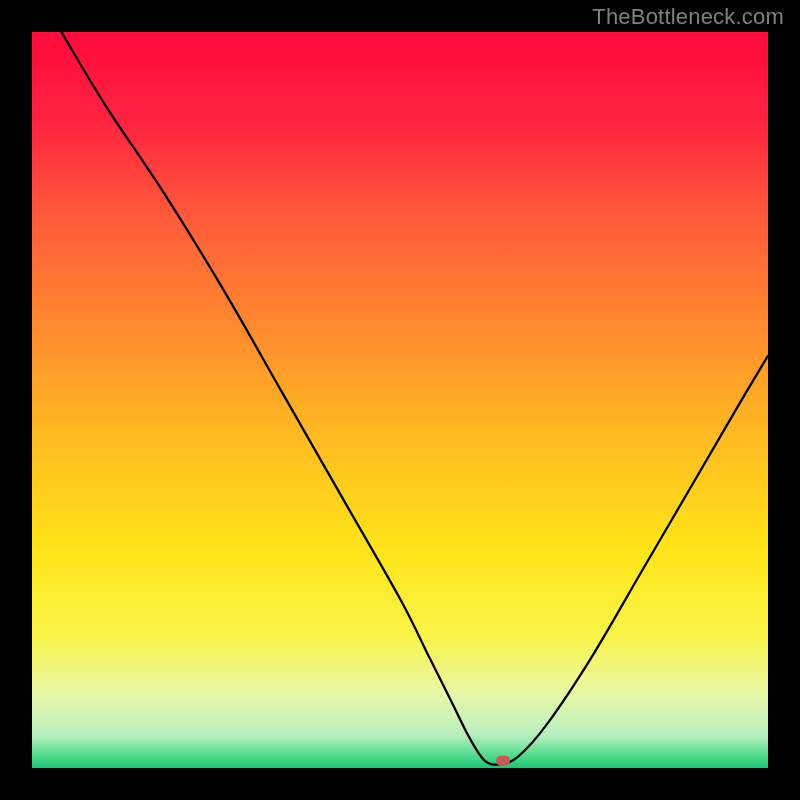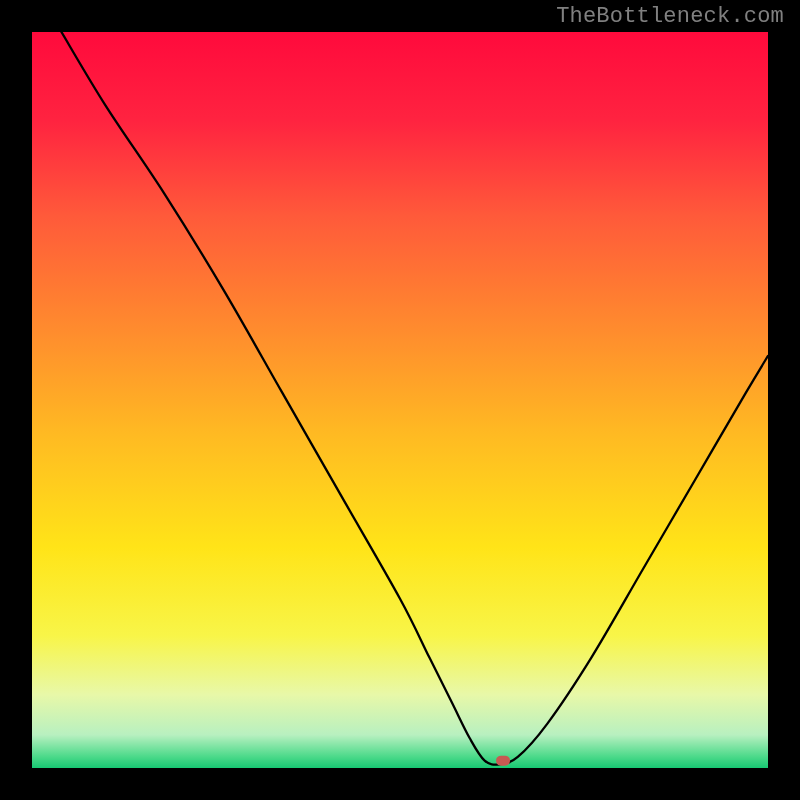--- a/index.html
+++ b/index.html
@@ -8,21 +8,20 @@
     width: 800px;
     height: 800px;
     background: #000;
     font-family: Arial, Helvetica, sans-serif;
     overflow: hidden;
   }
   .container {
     position: relative;
     width: 800px;
     height: 560px;
-    font-family: Liberation Mono, monospace;
   }
   .watermark {
     position: absolute;
     top: 4px;
     right: 16px;
     color: #808080;
     font-size: 22px;
     font-weight: 500;
     letter-spacing: 0.2px;
     z-index: 3;

